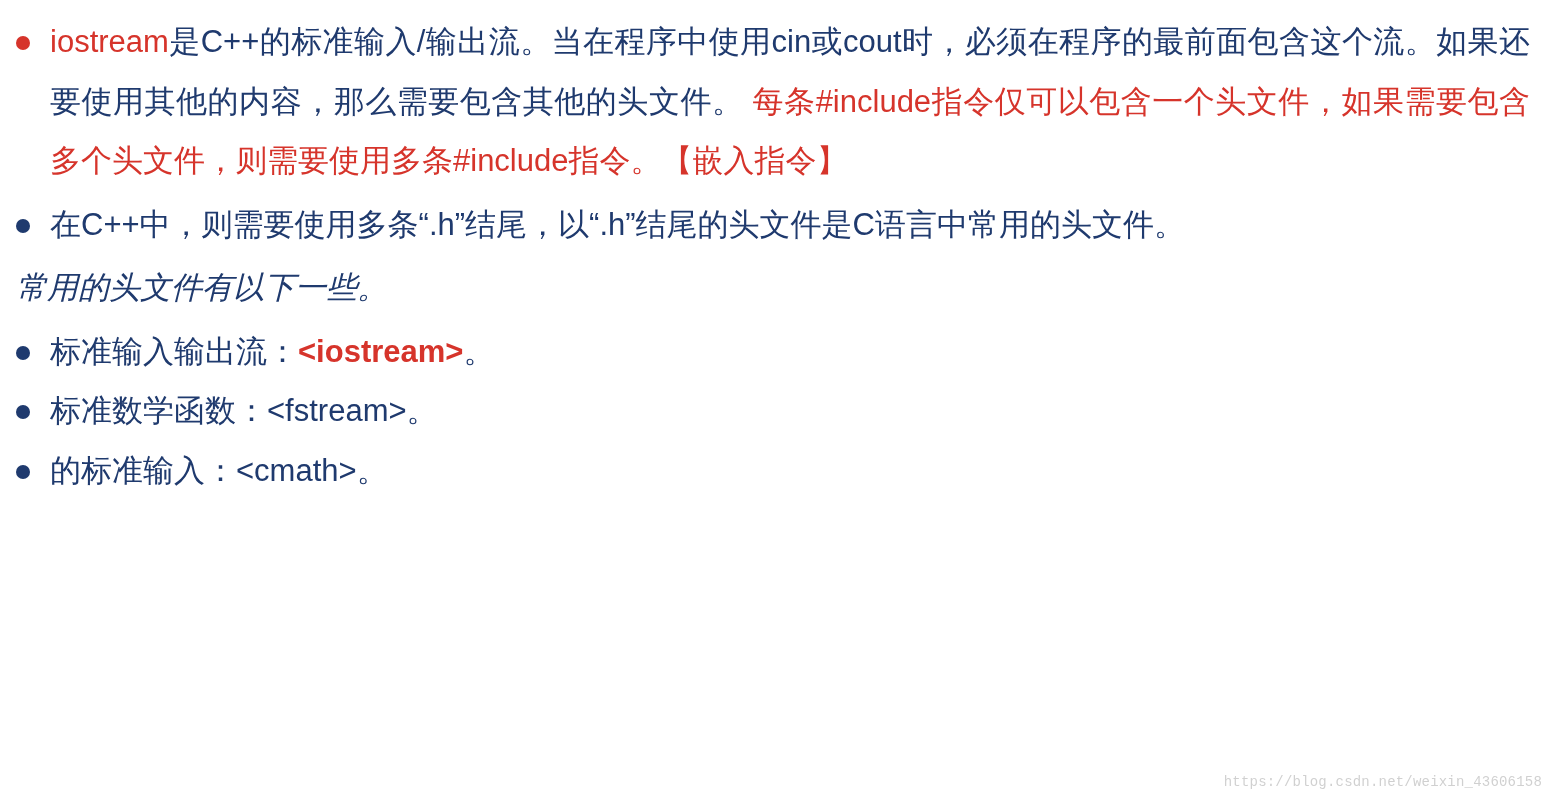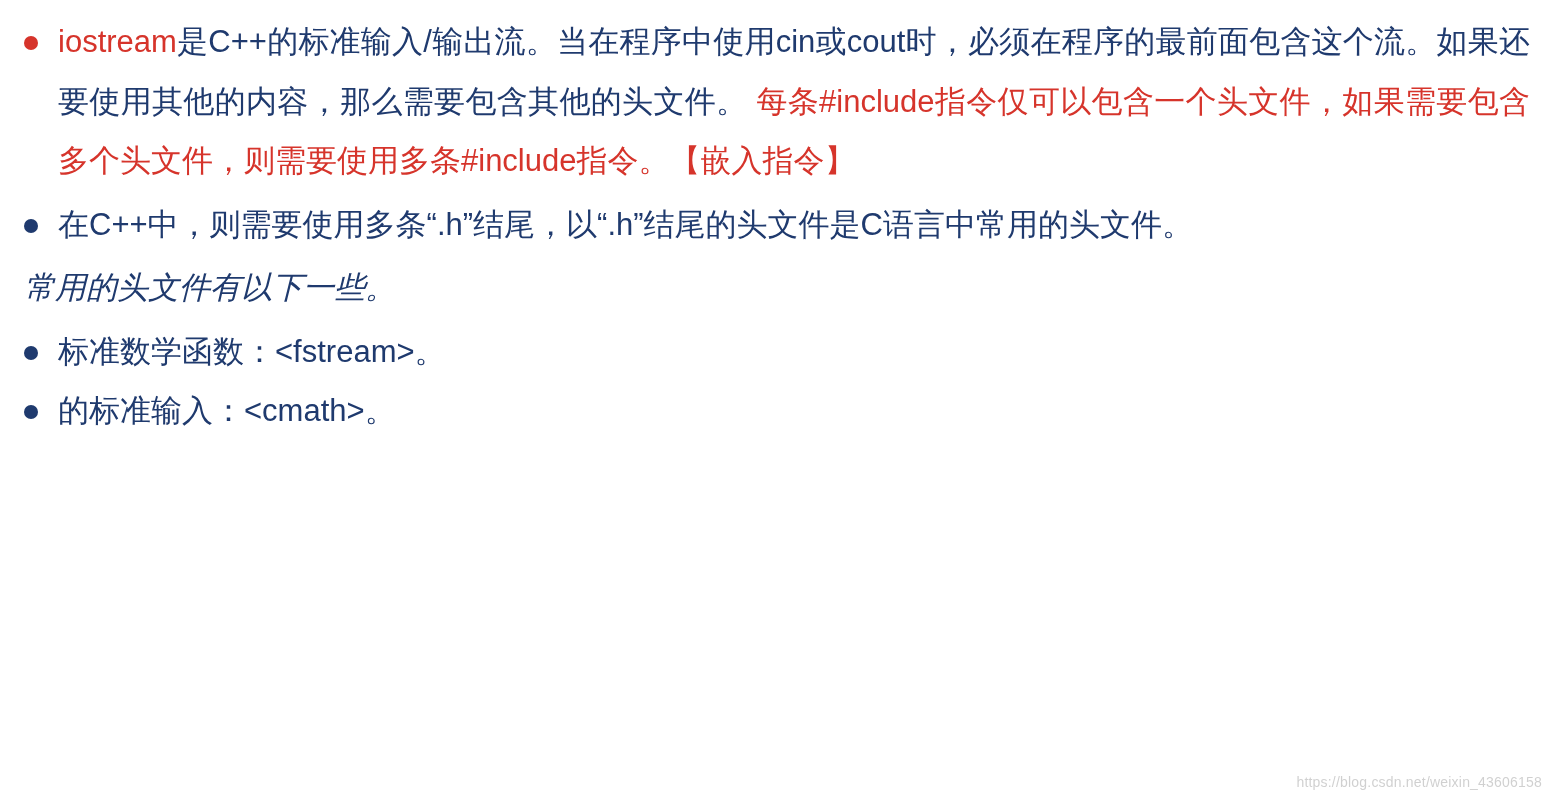--- a/index.html
+++ b/index.html
@@ -6,21 +6,21 @@
     margin: 0;
     padding: 0;
     width: 1560px;
     height: 798px;
     background: #ffffff;
     font-family: "Microsoft YaHei", "PingFang SC", "Heiti SC", sans-serif;
     overflow: hidden;
   }
   .page {
     box-sizing: border-box;
-    padding: 12px 30px 10px 24px;
+    padding: 12px 30px 10px 16px;
     color: #1f3a6e;
     font-size: 31px;
     line-height: 1.92;
   }
   .bullet-item {
     display: flex;
     align-items: flex-start;
     margin-bottom: 4px;
   }
   .bullet-marker {
@@ -50,21 +50,21 @@
   .inner-list .bullet-item {
     margin-bottom: 0;
   }
   .watermark {
     position: absolute;
     right: 18px;
     bottom: 8px;
     font-size: 14px;
     color: rgba(120,120,120,0.35);
     letter-spacing: 0.2px;
-    font-family: Liberation Sans, sans-serif;
+    font-family: Liberation Mono, monospace;
   }
 </style>
 </head>
 <body>
 
 <div class="page">
 
   <div class="bullet-item">
     <div class="bullet-marker red"></div>
     <div class="bullet-body">
@@ -78,20 +78,24 @@
     <div class="bullet-body">
       <span>在C++中，则需要使用多条“.h”结尾，以“.h”结尾的头文件是C语言中常用的头文件。</span>
     </div>
   </div>
 
   <div class="plain-line">常用的头文件有以下一些。</div>
 
   <div class="inner-list" id="headers-list">
       <div class="bullet-item">
         <div class="bullet-marker"></div>
+        <div class="bullet-body"><span>标准输入输出流：</span><span class="red bold">&lt;iostream&gt;</span><span>。</span></div>
+      </div>
+      <div class="bullet-item">
+        <div class="bullet-marker"></div>
         <div class="bullet-body"><span>标准数学函数：</span><span>&lt;fstream&gt;</span><span>。</span></div>
       </div>
       <div class="bullet-item">
         <div class="bullet-marker"></div>
         <div class="bullet-body"><span>的标准输入：</span><span>&lt;cmath&gt;</span><span>。</span></div>
       </div>
     </div>
 
 </div>
 

